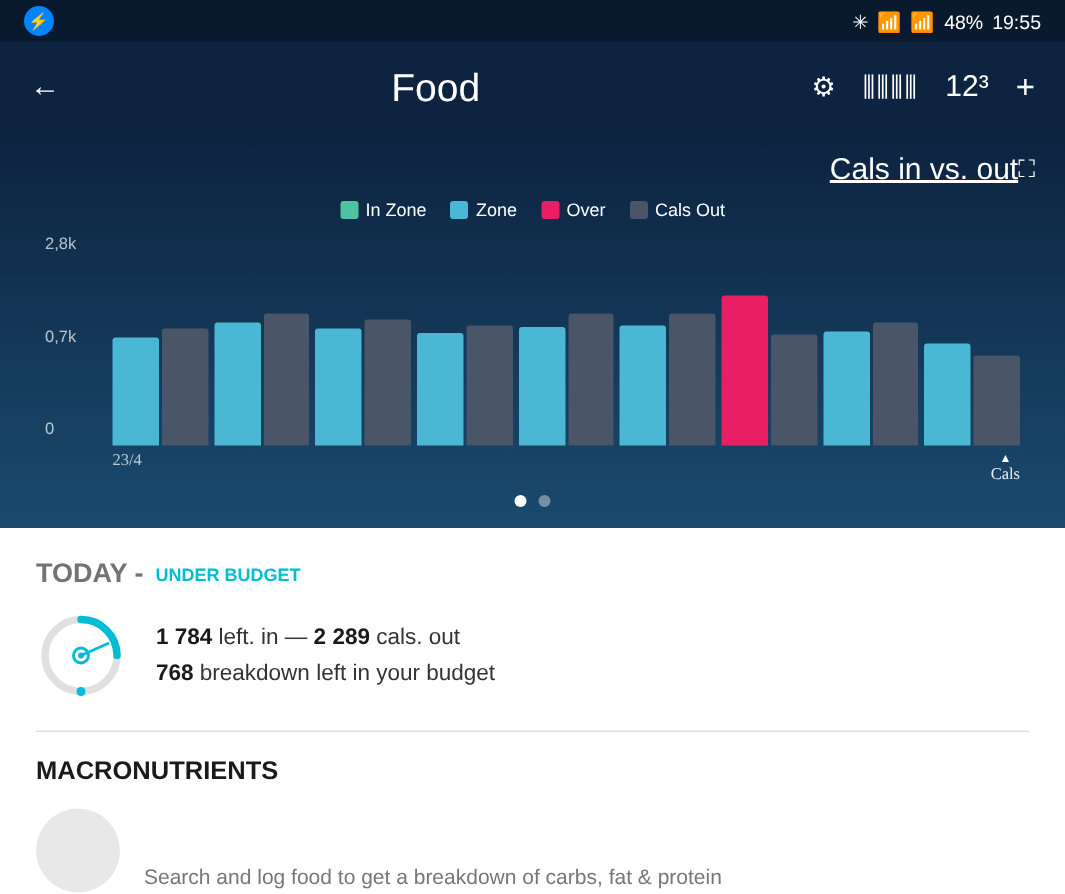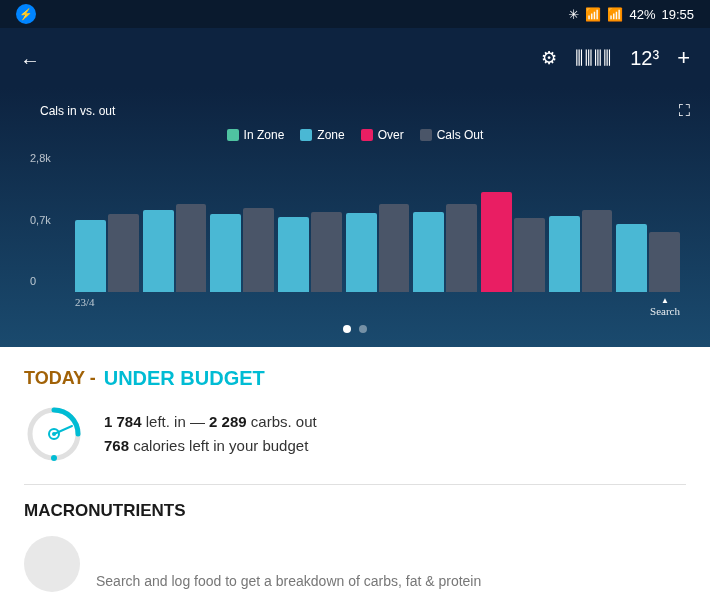--- a/index.html
+++ b/index.html
@@ -55,23 +55,24 @@
       padding: 14px 20px 10px;
     }
     .chart-header {
       display: flex;
       justify-content: space-between;
       align-items: center;
       margin-bottom: 8px;
     }
     .chart-title {
       color: white;
-      font-size: 12px;
-      text-align: left;
+      font-size: 20px;
+      text-align: right;
       flex: 1;
+      text-decoration: underline;
     }
     .legend {
       display: flex;
       gap: 16px;
       justify-content: center;
       margin-bottom: 10px;
     }
     .legend-item {
       display: flex;
       align-items: center;
@@ -167,24 +168,24 @@
     }
     .today-status {
       display: flex;
       align-items: center;
       gap: 8px;
       margin-bottom: 14px;
     }
     .today-label-text {
       font-size: 18px;
       font-weight: 800;
-      color: #a16207;
+      color: #737373;
     }
     .budget-status {
-      font-size: 20px;
+      font-size: 12px;
       font-weight: 700;
       color: #00bcd4;
     }
     .calories-summary {
       display: flex;
       align-items: center;
       gap: 20px;
       margin-bottom: 20px;
     }
     .gauge-container {
@@ -258,27 +259,28 @@
 <body>
 
 <div class="status-bar">
   <div class="status-left">
     <span class="messenger-icon">⚡</span>
   </div>
   <div class="status-right">
     <span>✳</span>
     <span>📶</span>
     <span>📶</span>
-    <span>42%</span>
+    <span>48%</span>
     <span>19:55</span>
   </div>
 </div>
 
 <div class="header">
   <span class="icon-arrow">←</span>
+  <span class="header-title">Food</span>
   <div class="header-icons">
     <span class="icon-gear">⚙</span>
     <span class="icon-barcode" style="font-size:18px; letter-spacing:1px;">⫼⫼⫼⫼</span>
     <span class="icon-123">12³</span>
     <span class="icon-plus">+</span>
   </div>
 </div>
 
 <div class="chart-section">
   <div class="chart-header">
@@ -350,21 +352,21 @@
             <div class="bar-pair">
               <div class="bar under" style="height: 68px;"></div>
               <div class="bar cals-out" style="height: 60px;"></div>
             </div>
           </div>
       </div>
       <div class="chart-footer">
         <span>23/4</span>
         <div class="today-label">
           <span class="today-arrow">▲</span>
-          <span>Search</span>
+          <span>Cals</span>
         </div>
       </div>
     </div>
   </div>
 
   <div class="dots">
     <div class="dot active"></div>
     <div class="dot inactive"></div>
   </div>
 </div>
@@ -386,25 +388,25 @@
         <circle cx="30" cy="30" r="2" fill="#00bcd4"></circle>
 
         <line x1="30" y1="30" x2="48" y2="22" stroke="#00bcd4" stroke-width="2" stroke-linecap="round"></line>
       </svg>
     </div>
     <div class="cals-info">
       <div>
         <strong>1 784</strong>
         <span> left. in — </span>
         <strong>2 289</strong>
-        <span> carbs. out</span>
+        <span> cals. out</span>
       </div>
       <div>
         <strong>768</strong>
-        <span>calories left in your budget</span>
+        <span>breakdown left in your budget</span>
       </div>
     </div>
   </div>
 
   <div class="divider"></div>
 
   <div class="macronutrients-title">MACRONUTRIENTS</div>
   <div class="macro-placeholder">
     <div class="macro-circle"></div>
     <div class="macro-text">Search and log food to get a breakdown of carbs, fat &amp; protein</div>

